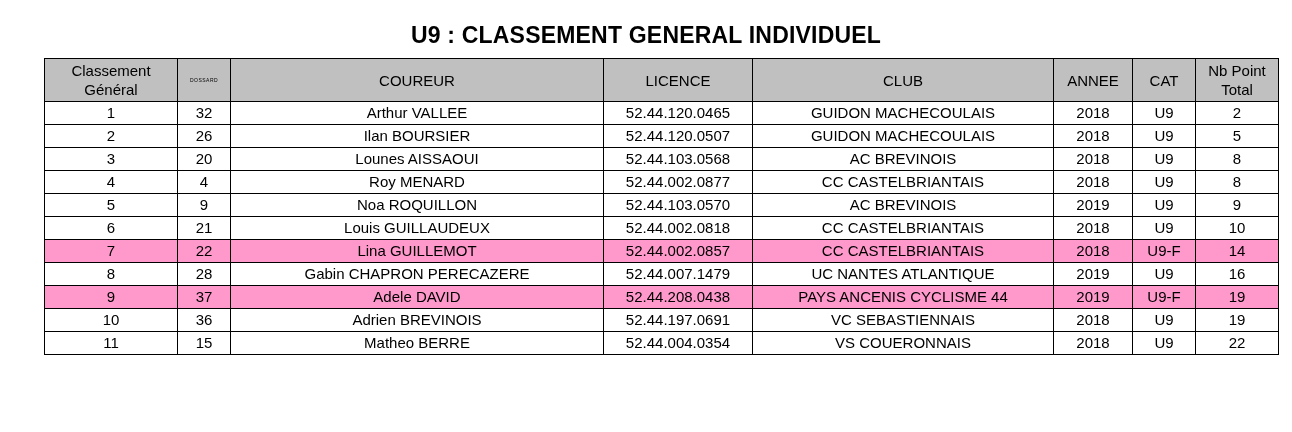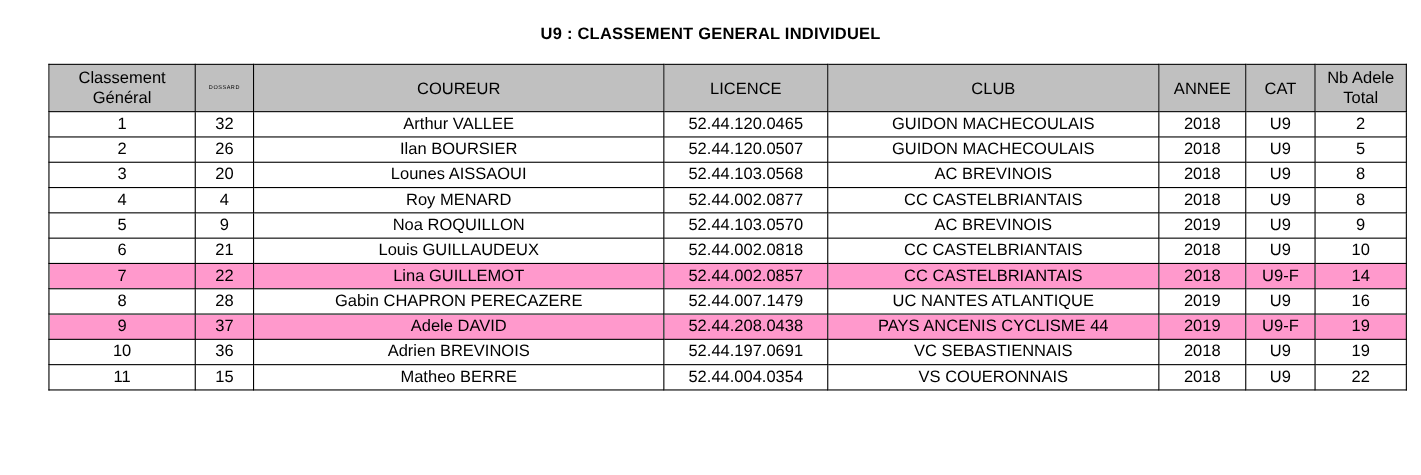--- a/index.html
+++ b/index.html
@@ -18,21 +18,21 @@
     position: relative;
     width: 1292px;
     height: 432px;
   }
   .doc-title {
     position: absolute;
     top: 22px;
     left: 0;
     width: 1292px;
     text-align: center;
-    font-size: 15px;
+    font-size: 23px;
     font-weight: bold;
     letter-spacing: 0.2px;
   }
   .table-wrap {
     position: absolute;
     top: 58px;
     left: 44px;
     width: 1196px;
   }
   table.ranking {
@@ -96,21 +96,21 @@
             <span>Classement</span><br>
             <span>Général</span>
           </td>
           <td class="head dossard c-doss">DOSSARD</td>
           <td class="head c-name">COUREUR</td>
           <td class="head c-lic">LICENCE</td>
           <td class="head c-club">CLUB</td>
           <td class="head c-year">ANNEE</td>
           <td class="head c-cat">CAT</td>
           <td class="head two-line c-pts">
-            <span>Nb Adele</span><br>
+            <span>Nb Point</span><br>
             <span>Total</span>
           </td>
         </tr>
       </thead>
       <tbody id="table-body">
           <tr>
             <td class="c-rank">1</td>
             <td class="c-doss">32</td>
             <td class="c-name">Arthur VALLEE</td>
             <td class="c-lic">52.44.120.0465</td>

